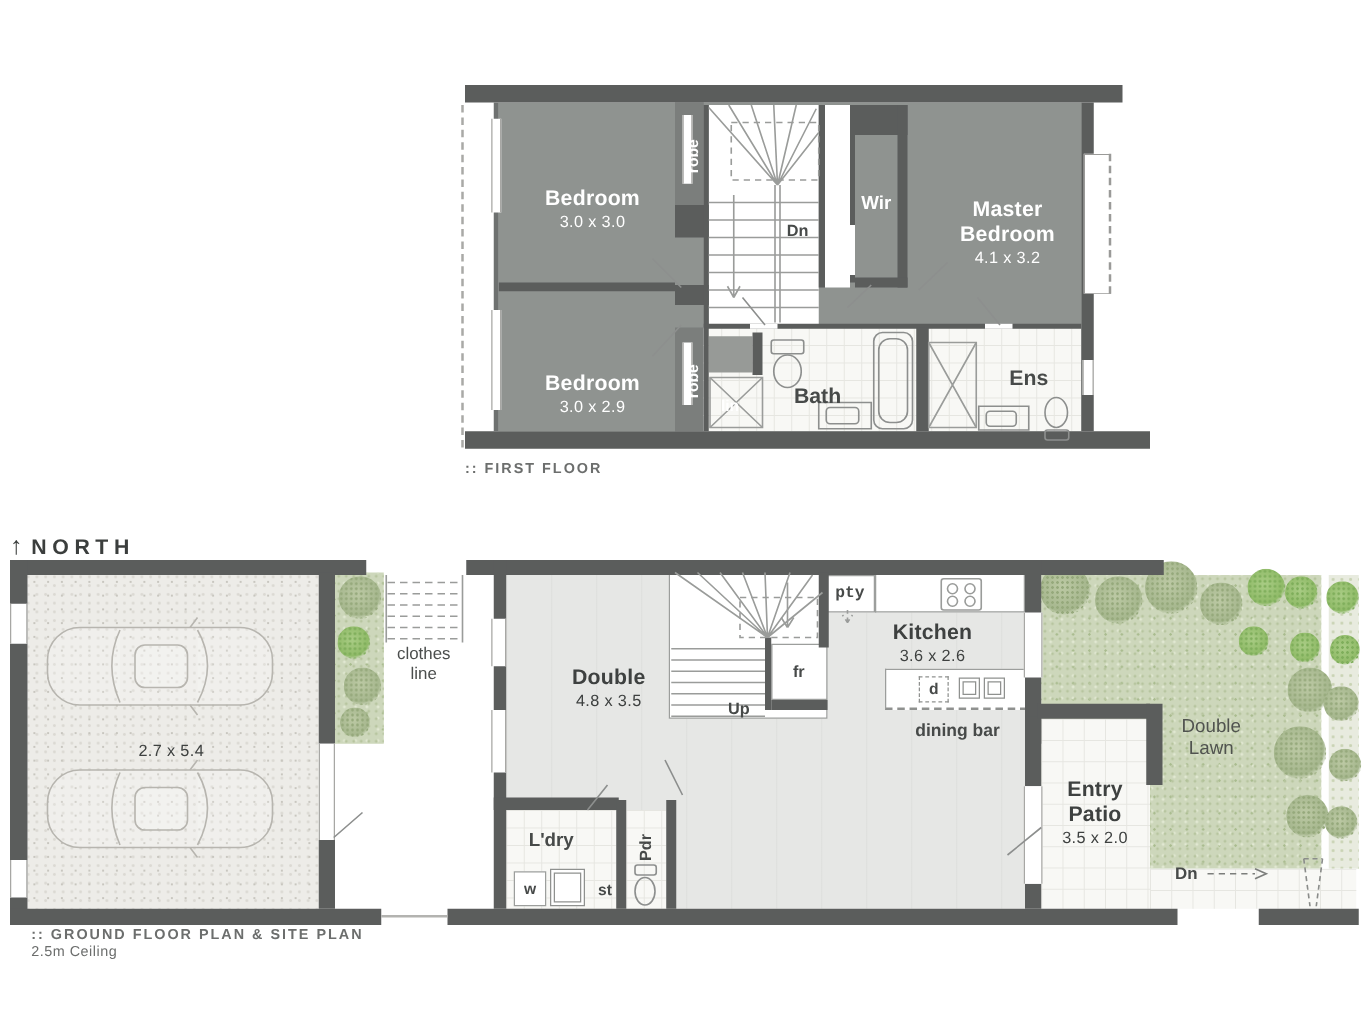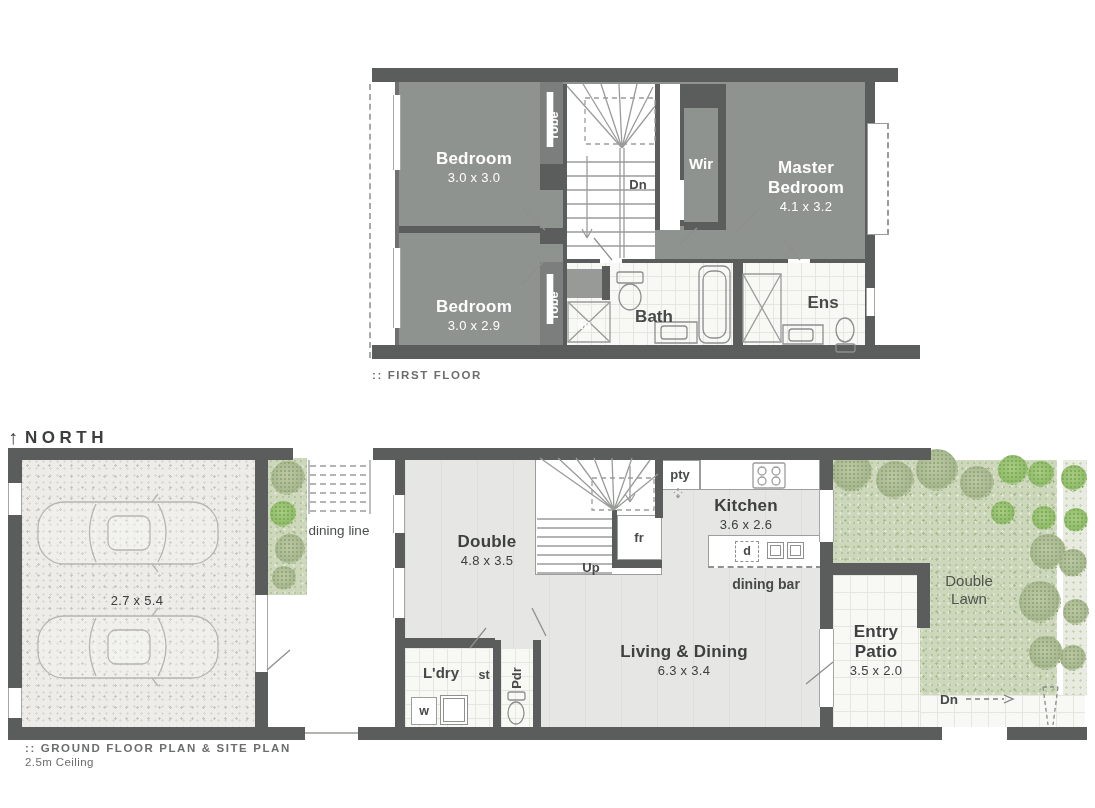--- a/index.html
+++ b/index.html
@@ -266,42 +266,38 @@
     <path d="M966 259 H1004" stroke-dasharray="5 4" stroke="#7c7e7c"></path>
     <path d="M1004 255 l9 4 -9 4" stroke="#7c7e7c"></path>
 
     <path d="M1043 247 L1048 285 M1058 247 L1053 285 M1043 247 H1058" stroke-dasharray="4 3" stroke="#8a8c8a"></path>
   </svg>
 
   <div class="lbl dark" style="left:137px;top:600px;width:100px;">
     <span class="rdims">2.7 x 5.4</span>
   </div>
   <div class="lbl dark" style="left:339px;top:531px;width:66px;">
-    <span style="font-size:13.5px;font-weight:500;color:#4b4e4d;">dining line</span>
+    <span style="font-size:13.5px;font-weight:500;color:#4b4e4d;">clothes line</span>
   </div>
   <div class="lbl dark" style="left:487px;top:550px;">
     <span class="rname">Double</span>
     <span class="rdims">4.8 x 3.5</span>
   </div>
   <div class="sm" style="left:591px;top:567px;font-size:13px;">Up</div>
   <div class="sm" style="left:639px;top:537px;font-size:13px;">fr</div>
-  <div class="sm" style="left:680px;top:474px;font-size:13px;">pty</div>
+  <div class="sm" style="left:680px;top:474px;font-size:13px;font-family:Liberation Mono, monospace;">pty</div>
   <div class="lbl dark" style="left:746px;top:514px;">
     <span class="rname">Kitchen</span>
     <span class="rdims">3.6 x 2.6</span>
   </div>
   <div class="sm" style="left:747px;top:551px;">d</div>
   <div class="sm" style="left:766px;top:584px;font-size:14px;font-weight:600;">dining bar</div>
-  <div class="lbl dark" style="left:684px;top:660px;width:200px;">
-    <span class="rname">Living &amp; Dining</span>
-    <span class="rdims">6.3 x 3.4</span>
-  </div>
   <div class="sm" style="left:441px;top:672px;font-size:15px;">L'dry</div>
   <div class="sm" style="left:424px;top:711px;">w</div>
-  <div class="sm" style="left:484px;top:675px;">st</div>
+  <div class="sm" style="left:484px;top:712px;">st</div>
   <div class="sm rot" style="left:516px;top:678px;font-size:13px;">Pdr</div>
   <div class="lbl dark" style="left:876px;top:650px;width:64px;">
     <span class="rname">Entry Patio</span>
     <span class="rdims">3.5 x 2.0</span>
   </div>
   <div class="lbl dark" style="left:969px;top:590px;width:60px;">
     <span style="font-size:15px;font-weight:500;color:#50534f;">Double Lawn</span>
   </div>
   <div class="sm" style="left:949px;top:699px;font-size:13.5px;">Dn</div>
 

